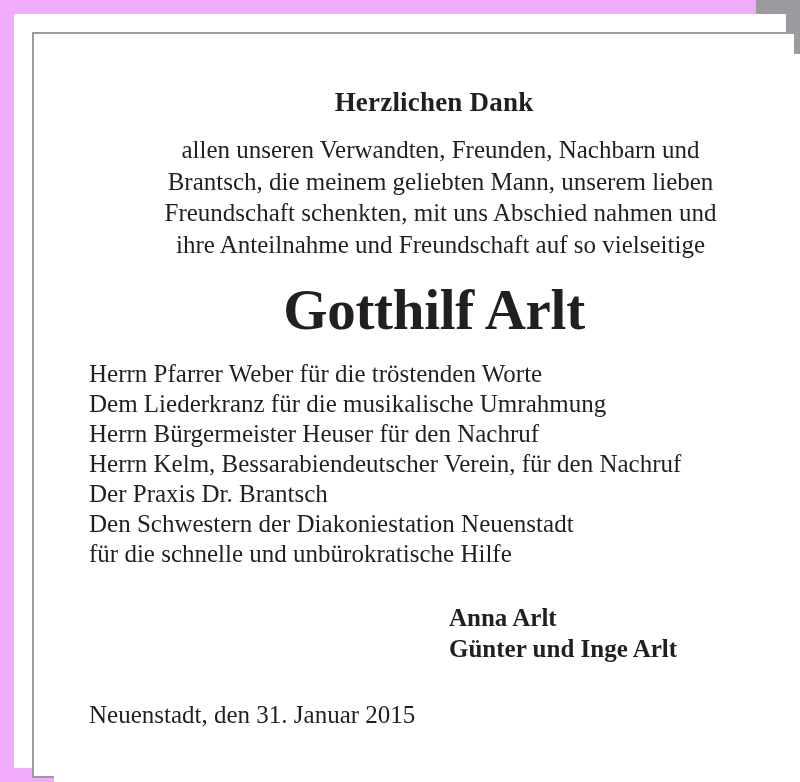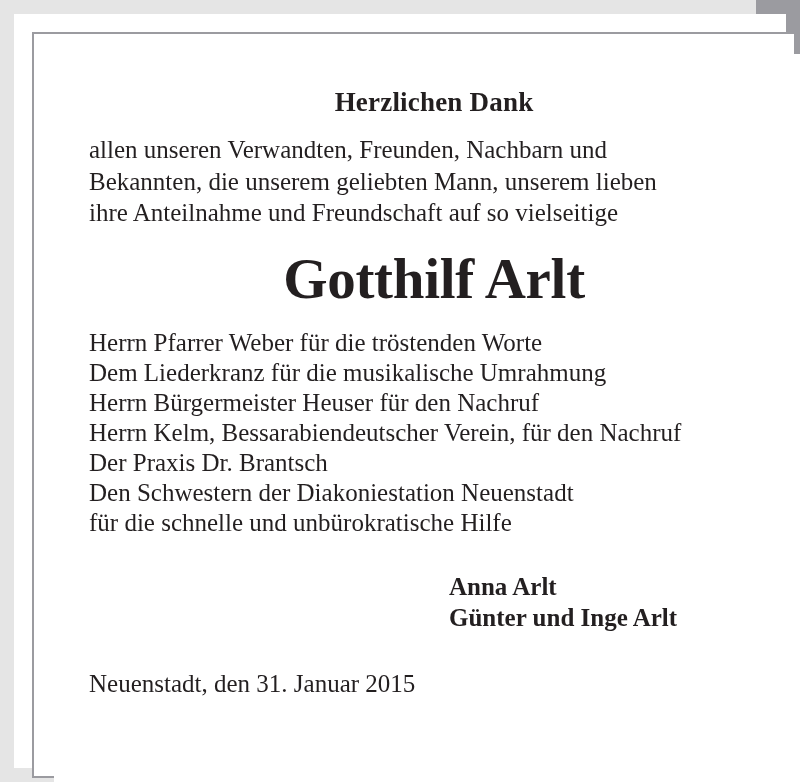--- a/index.html
+++ b/index.html
@@ -15,21 +15,21 @@
     overflow: hidden;
   }
 
   
   .frame-outer {
     position: absolute;
     left: 0;
     top: 0;
     width: 756px;
     height: 782px;
-    background: #e5e5e5;
+    background: #f0abfc;
     box-sizing: border-box;
   }
 
   
   .frame-gap {
     position: absolute;
     left: 14px;
     top: 14px;
     width: 772px;
     height: 754px;
@@ -72,20 +72,21 @@
   .intro {
     margin: 17px 0 0 0;
     padding: 0 22px 0 35px;
     font-size: 25px;
     line-height: 31.5px;
     color: #231f20;
   }
   .intro .ln {
     display: block;
     white-space: nowrap;
+    text-align: center;
   }
 
   .deceased-name {
     text-align: center;
     font-weight: bold;
     font-size: 57px;
     line-height: 62px;
     margin: 19px 0 0 0;
     letter-spacing: -0.3px;
     color: #231f20;
@@ -129,21 +130,22 @@
 
 <div class="frame-outer">
   <div class="frame-gap">
     <div class="frame-inner">
       <div class="card">
 
         <div class="heading">Herzlichen Dank</div>
 
         <div class="intro">
           <span class="ln">allen unseren Verwandten, Freunden, Nachbarn und</span>
-          <span class="ln">Bekannten, die unserem geliebten Mann, unserem lieben</span>
+          <span class="ln">Brantsch, die meinem geliebten Mann, unserem lieben</span>
+          <span class="ln">Freundschaft schenkten, mit uns Abschied nahmen und</span>
           <span class="ln">ihre Anteilnahme und Freundschaft auf so vielseitige</span>
         </div>
 
         <div class="deceased-name">Gotthilf Arlt</div>
 
         <div class="thanks-list">
           <span class="ln">Herrn Pfarrer Weber für die tröstenden Worte</span>
           <span class="ln">Dem Liederkranz für die musikalische Umrahmung</span>
           <span class="ln">Herrn Bürgermeister Heuser für den Nachruf</span>
           <span class="ln">Herrn Kelm, Bessarabiendeutscher Verein, für den Nachruf</span>

